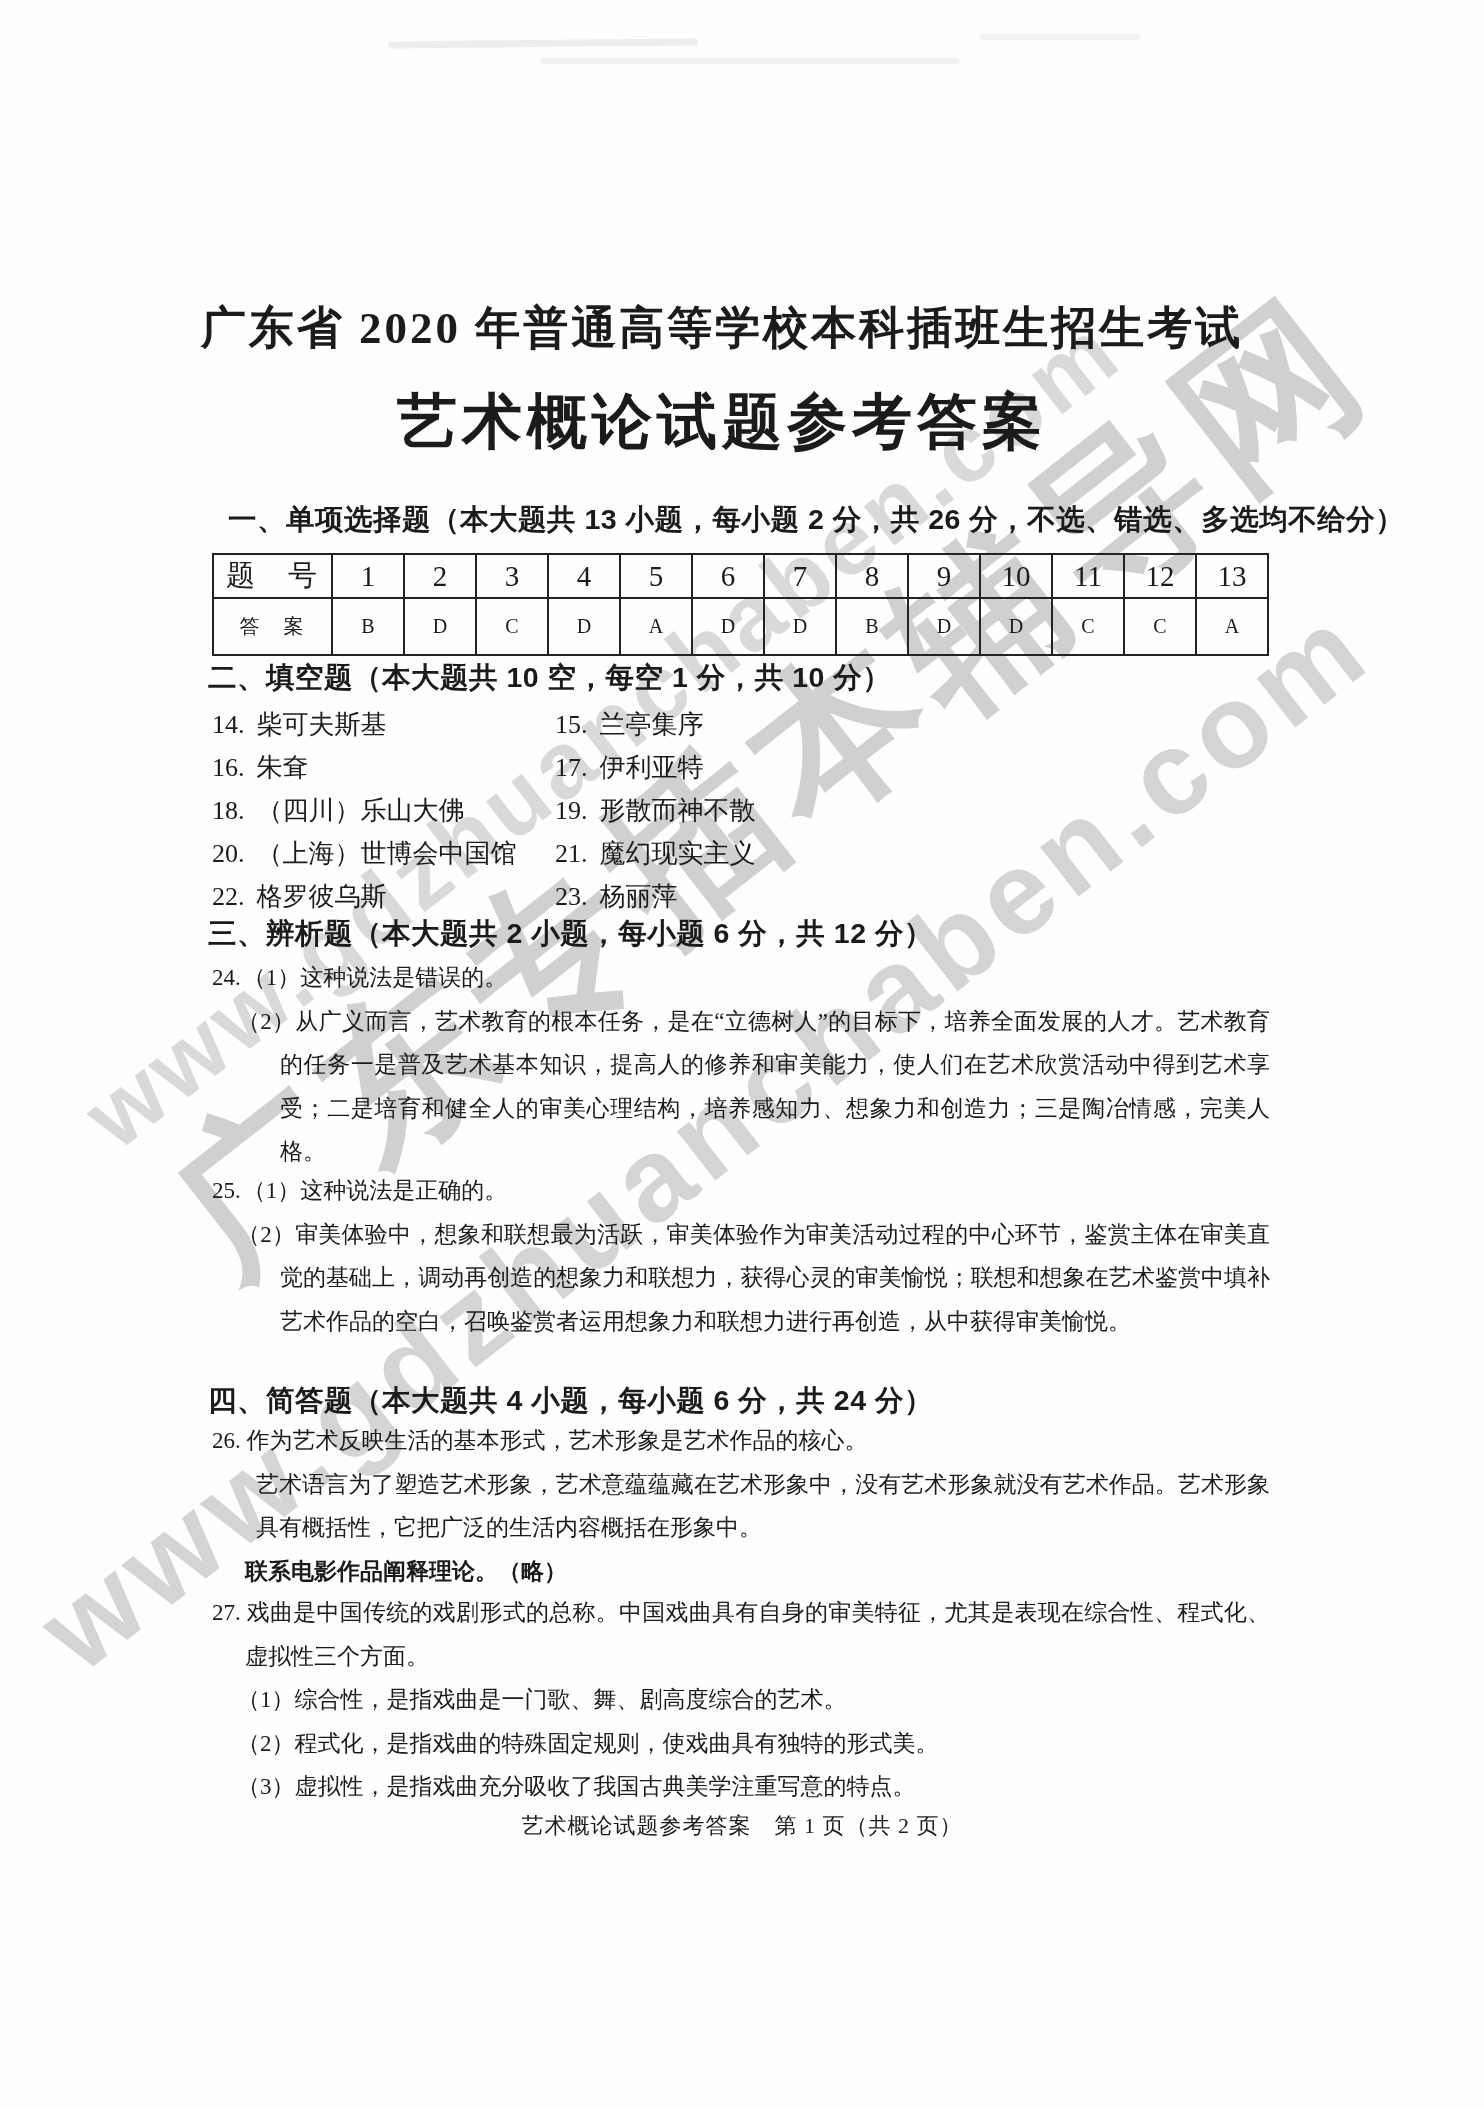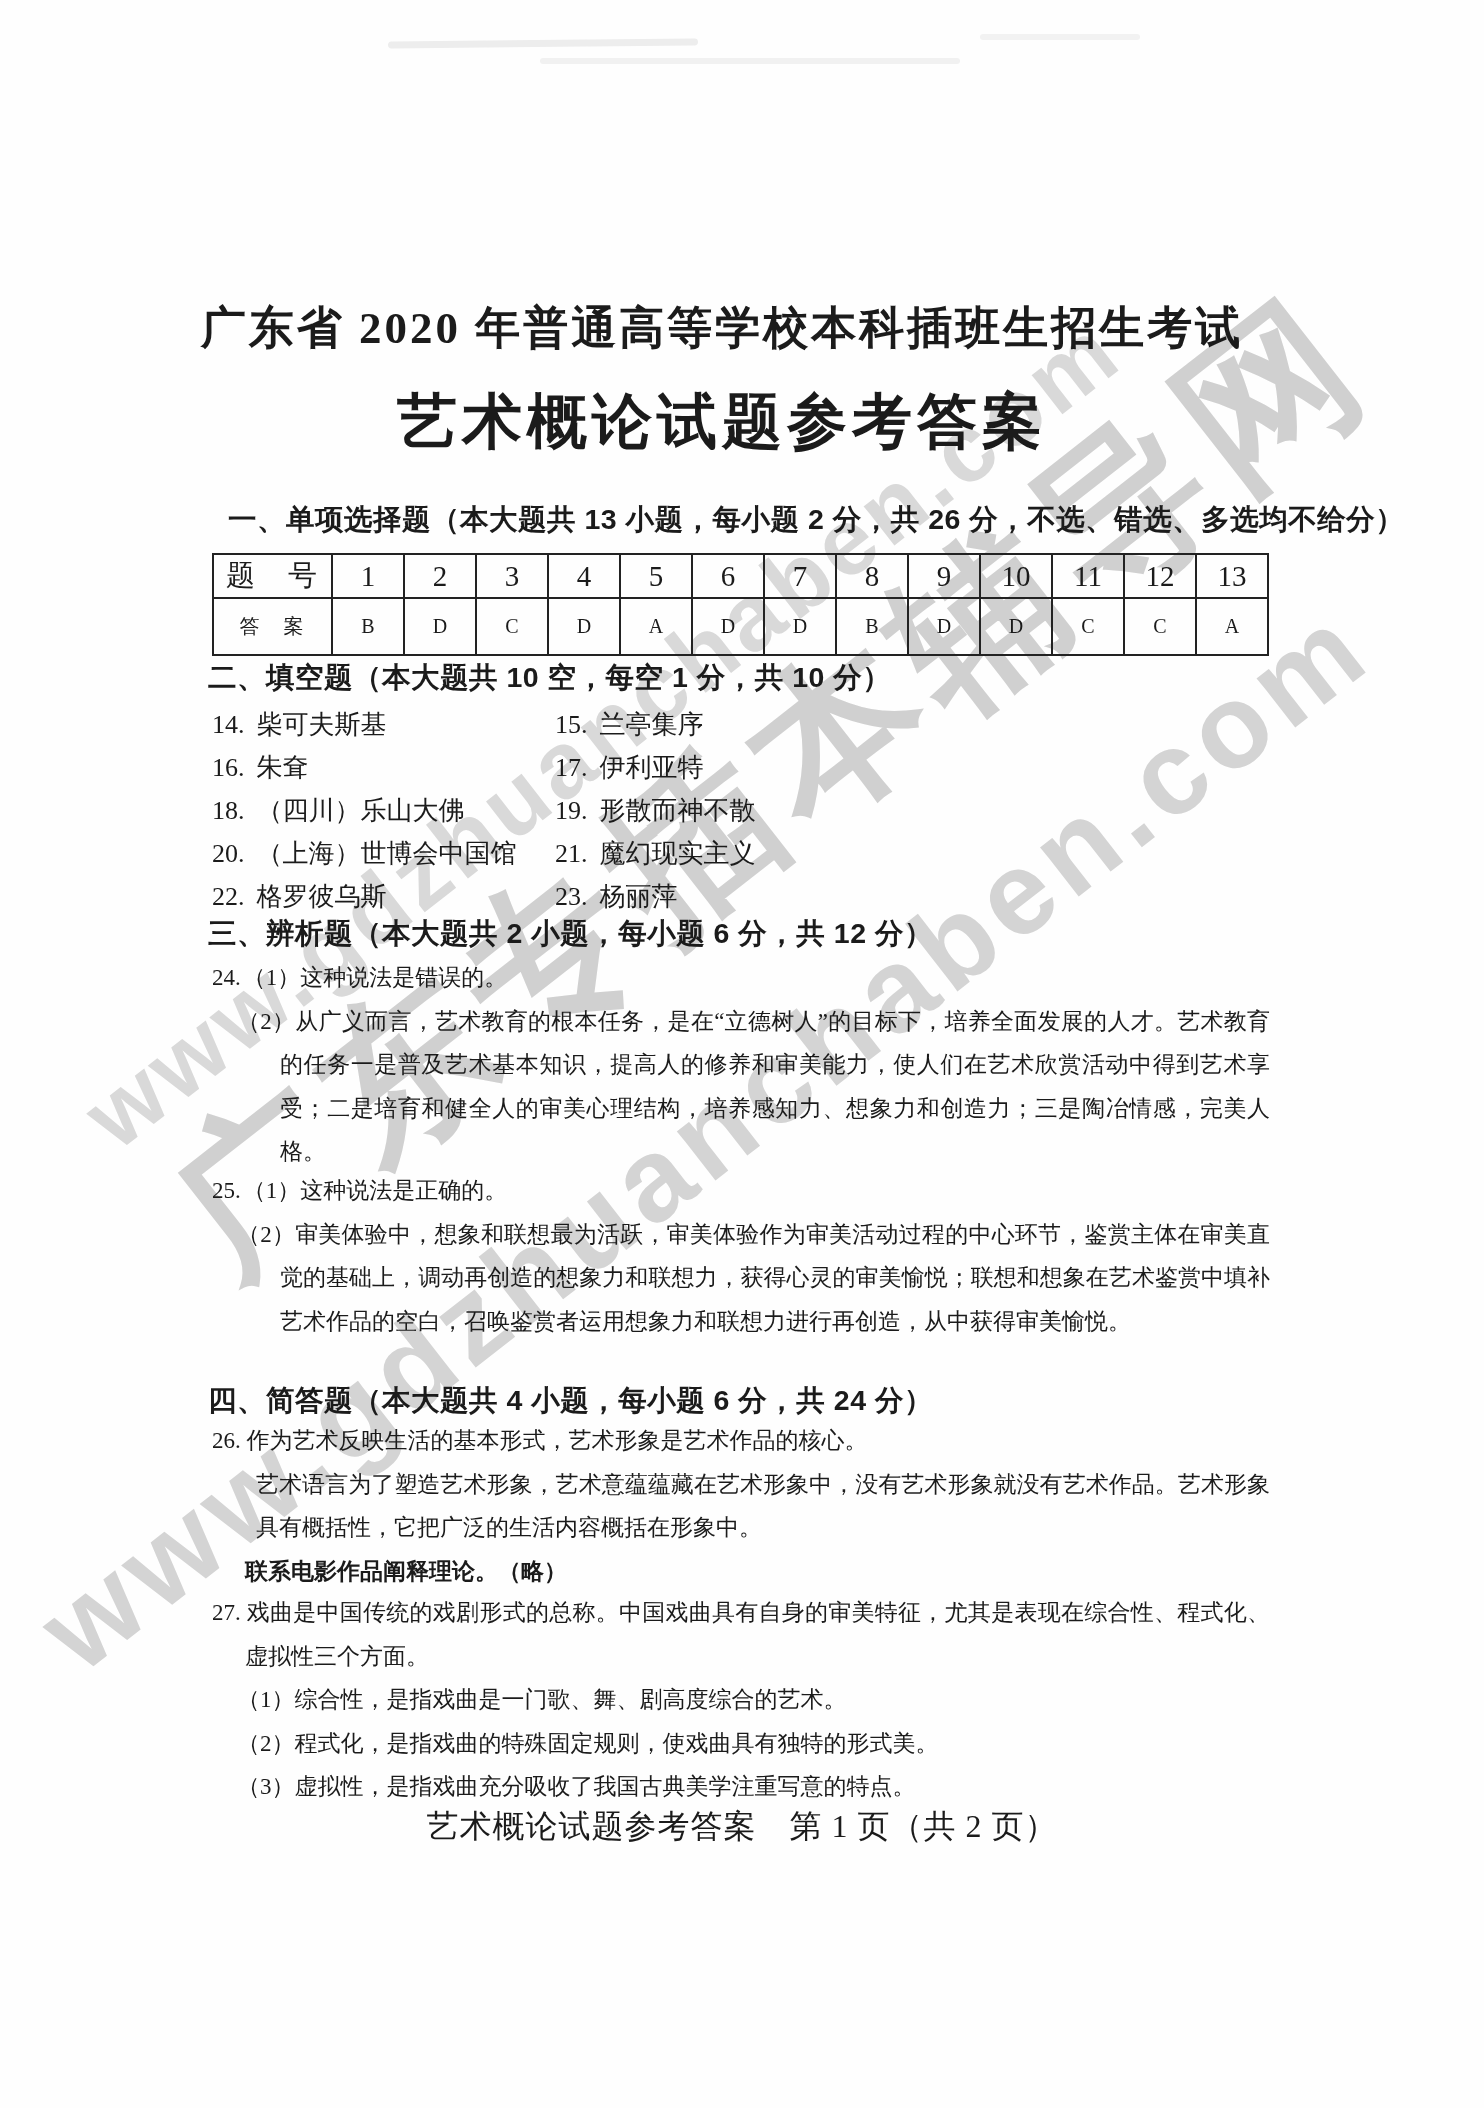--- a/index.html
+++ b/index.html
@@ -65,21 +65,21 @@
   .q-part { margin-left:68px; text-indent:-43px; text-align:justify; }
   .q-hang { margin-left:33px; text-indent:-33px; text-align:justify; }
   .q-para { margin-left:44px; text-align:justify; }
   .q-bold {
     margin-left:33px; font-weight:700;
     font-family:"Liberation Sans","DejaVu Sans",sans-serif;
   }
   .q-sub { margin-left:25px; white-space:nowrap; }
   .page-footer {
     position:absolute; left:0; width:1484px; top:1806px;
-    text-align:center; font-size:32px; line-height:40px; letter-spacing:1px;
+    text-align:center; font-size:22px; line-height:40px; letter-spacing:1px;
   }
 </style>
 </head>
 <body>
 
 <div class="page">
 
   <div class="wm wm-cjk">广东专插本辅导网</div>
   <div class="wm wm-url-a">www.gdzhuanchaben.com</div>
   <div class="wm wm-url-b">www.gdzhuanchaben.com</div>

